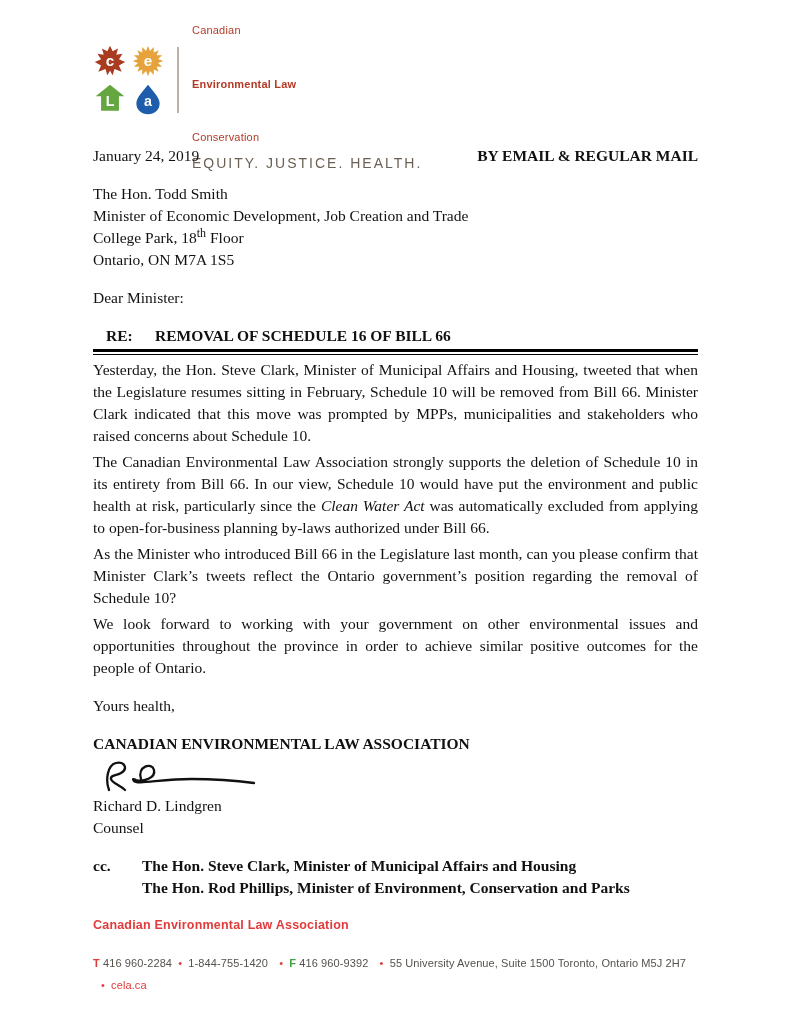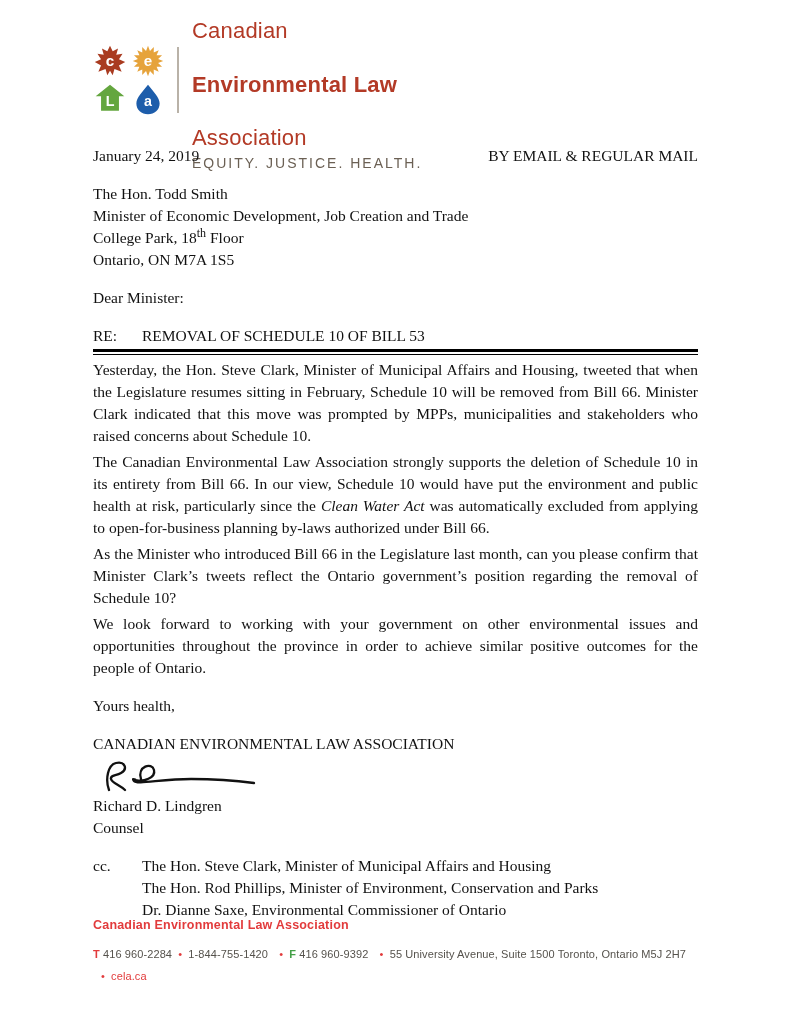--- a/index.html
+++ b/index.html
@@ -8,41 +8,41 @@
     width:791px; height:1024px; margin:0 auto; background:#ffffff;
     position:relative; padding:42px 93px 0 93px; overflow:hidden;
     font-family:"Liberation Serif", serif; color:#111; font-size:15.5px; line-height:22px;
   }
   
   .masthead { display:flex; align-items:center; height:76px; }
   .logo-grid { display:grid; grid-template-columns:34px 34px; grid-template-rows:34px 34px; gap:4px; }
   .logo-tile svg { width:34px; height:34px; display:block; }
   .logo-divider { width:2px; height:66px; background:#b9b2a8; margin:0 13px 0 12px; }
   .wordmark { font-family:"Liberation Sans", sans-serif; color:#b33a26; }
-  .wm-line { font-size:22px; line-height:17.5px; font-weight:400; letter-spacing:.2px;margin-top:36px; }
+  .wm-line { font-size:11px; line-height:17.5px; font-weight:400; letter-spacing:.2px;margin-top:36px; }
   .wm-line.bold { font-weight:700; }
   .tagline { font-family:"Liberation Sans", sans-serif; font-size:14px; font-weight:400;
              letter-spacing:2px; color:#6b6054; margin-top:5px; }
   
   .date-row { display:flex; justify-content:space-between; margin-top:27px; }
-  .b { font-weight:400; }
+  .b { font-weight:700; }
   .block { margin-top:16px; }
   .body-p { text-align:justify; margin-top:4px; }
   sup.ord { font-size:12px; vertical-align:super; line-height:0; }
-  .re-line { display:flex; font-weight:400; margin-top:16px; }
+  .re-line { display:flex; font-weight:700; margin-top:16px;margin-left:13px; }
   .re-label { width:49px; }
   .re-rule { margin-top:2px; height:6px; border-top:3px solid #000; border-bottom:1px solid #000; }
   .sig-svg { display:block; margin:2px 0 0 6px; }
-  .cc-block { display:flex; margin-top:16px; }
+  .cc-block { display:flex; margin-top:16px;font-weight:bold; }
   .cc-label { width:49px; }
   
   .footer { position:absolute; left:93px; right:93px; top:914px;
             font-family:"Liberation Sans", sans-serif; }
   .f-title { color:#e23b3c; font-weight:700; font-size:12.5px; letter-spacing:.2px; }
-  .f-contact { margin-top:7px; font-size:11px; color:#55524c; letter-spacing:.1px; }
+  .f-contact { margin-top:16px; font-size:11px; color:#55524c; letter-spacing:.1px; }
   .f-red { color:#e23b3c; font-weight:700; }
   .f-green { color:#44a048; font-weight:700; }
   .f-dot { color:#e23b3c; padding:0 3px; }
   .f-gap { padding-left:8px; }
   .f-site { color:#e23b3c; text-decoration:none; }
 </style>
 </head>
 <body>
 
 <div class="page">
@@ -72,42 +72,42 @@
         <svg viewBox="-19 -19 38 38">
           <path fill="#1d5dab" d="M0,-16 C6,-8 13,-2 13,5 C13,12.2 7.2,17 0,17 C-7.2,17 -13,12.2 -13,5 C-13,-2 -6,-8 0,-16 Z"></path>
           <text x="0" y="3.5" text-anchor="middle" dominant-baseline="middle" fill="#fff" font-family="Liberation Sans, sans-serif" font-weight="700" font-size="16">a</text>
         </svg>
       </div>
     </div>
     <div class="logo-divider"></div>
     <div class="wordmark">
       <div class="wm-line">Canadian</div>
       <div class="wm-line bold">Environmental Law</div>
-      <div class="wm-line">Association</div>
+      <div class="wm-line">Conservation</div>
       <div class="tagline">EQUITY. JUSTICE. HEALTH.</div>
     </div>
   </div>
 
   <div class="date-row">
     <span>January 24, 2019</span>
     <span class="b">BY EMAIL &amp; REGULAR MAIL</span>
   </div>
 
   <div class="block">
     <div>The Hon. Todd Smith</div>
     <div>Minister of Economic Development, Job Creation and Trade</div>
     <div><span>College Park, 18</span><sup class="ord">th</sup><span> Floor</span></div>
     <div>Ontario, ON M7A 1S5</div>
   </div>
 
   <div class="block">Dear Minister:</div>
 
   <div class="re-line">
     <span class="re-label">RE:</span>
-    <span>REMOVAL OF SCHEDULE 10 OF BILL 53</span>
+    <span>REMOVAL OF SCHEDULE 16 OF BILL 66</span>
   </div>
   <div class="re-rule"></div>
 
   <p class="body-p">Yesterday, the Hon. Steve Clark, Minister of Municipal Affairs and Housing, tweeted that when the Legislature resumes sitting in February, Schedule 10 will be removed from Bill 66. Minister Clark indicated that this move was prompted by MPPs, municipalities and stakeholders who raised concerns about Schedule 10.</p>
   <p class="body-p"><span>The Canadian Environmental Law Association strongly supports the deletion of Schedule 10 in its entirety from Bill 66.  In our view, Schedule 10 would have put the environment and public health at risk, particularly since the </span><em>Clean Water Act</em><span> was automatically excluded from applying to open-for-business planning by-laws authorized under Bill 66.</span></p>
   <p class="body-p">As the Minister who introduced Bill 66 in the Legislature last month, can you please confirm that Minister Clark’s tweets reflect the Ontario government’s position regarding the removal of Schedule 10?</p>
   <p class="body-p">We look forward to working with your government on other environmental issues and opportunities throughout the province in order to achieve similar positive outcomes for the people of Ontario.</p>
 
   <div class="block">Yours health,</div>
   <div class="block b">CANADIAN ENVIRONMENTAL LAW ASSOCIATION</div>
@@ -120,21 +120,20 @@
   </svg>
 
   <div>Richard D. Lindgren</div>
   <div>Counsel</div>
 
   <div class="cc-block">
     <span class="cc-label">cc.</span>
     <div>
       <div>The Hon. Steve Clark, Minister of Municipal Affairs and Housing</div>
       <div>The Hon. Rod Phillips, Minister of Environment, Conservation and Parks</div>
-      <div>Dr. Dianne Saxe, Environmental Commissioner of Ontario</div>
     </div>
   </div>
 
   <div class="footer">
     <div class="f-title">Canadian Environmental Law Association</div>
     <div class="f-contact">
       <span class="f-red">T</span>
       <span>416 960-2284</span>
       <span class="f-dot">•</span>
       <span>1-844-755-1420</span>

